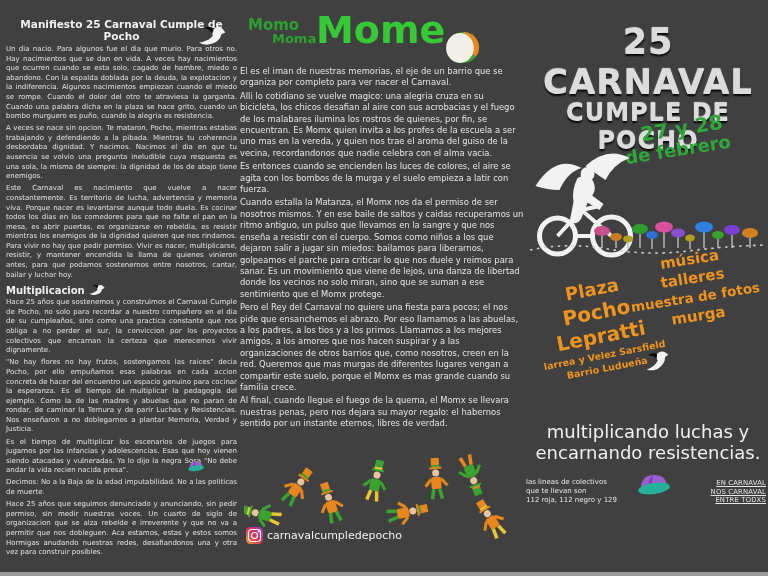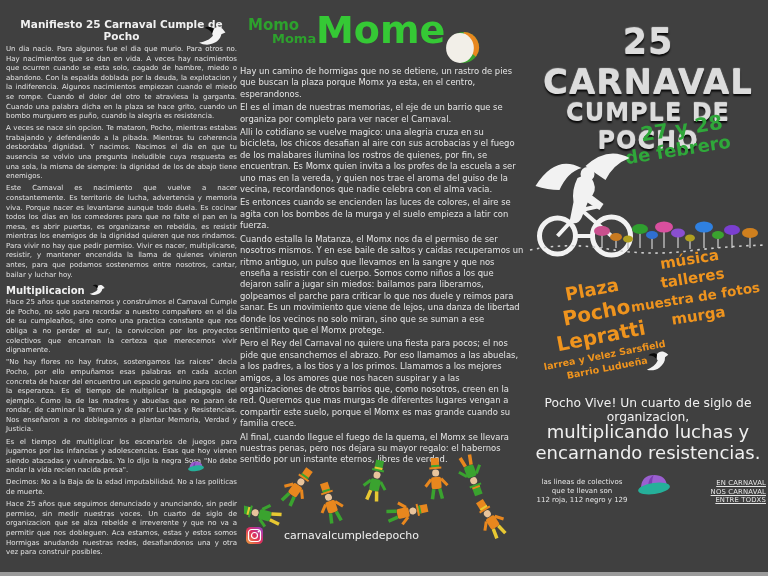--- a/index.html
+++ b/index.html
@@ -13,21 +13,21 @@
   .corner-dove{position:absolute;left:198px;top:24px;}
   .cap-left{position:absolute;left:186px;top:459px;}
   
   .m-momo{position:absolute;left:248px;top:16px;font-size:15px;font-weight:bold;color:#2da12d;}
   .m-moma{position:absolute;left:272px;top:31px;font-size:13px;font-weight:bold;color:#2da12d;}
   .m-mome{position:absolute;left:316px;top:8px;font-size:38px;font-weight:bold;color:#35c935;}
   .drum{position:absolute;left:443px;top:30px;}
   .col-mid{position:absolute;left:240px;top:66px;width:284px;}
   .m-p{font-size:8.4px;line-height:11.4px;margin:0 0 2px;color:#e6e6e6;}
   .dancers{position:absolute;left:244px;top:452px;}
-  .ig-row{position:absolute;left:246px;top:527px;display:flex;align-items:center;gap:21px;}
+  .ig-row{position:absolute;left:246px;top:527px;display:flex;align-items:center;gap:4px;}
   .ig-handle{font-size:11px;color:#f0f0f0;}
   
   .r-title{position:absolute;left:528px;top:22px;width:240px;text-align:center;
            color:#dcdcdc;font-weight:800;letter-spacing:1px;
            text-shadow:0 -1px 1px rgba(255,255,255,.85),0 2px 2px rgba(0,0,0,.9);}
   .r-title .num{font-size:35px;}
   .r-title .word{font-size:34px;}
   .r-title .line2{font-size:24px;margin-top:-3px;}
   .r-date{position:absolute;left:608px;top:116px;width:150px;transform:rotate(-9deg);
           color:#2fa83a;font-weight:bold;text-align:center;}
@@ -40,21 +40,21 @@
   .r-acts div{font-size:15px;line-height:19px;}
   .r-acts .long{font-size:13.5px;}
   .r-venue{position:absolute;left:528px;top:278px;width:142px;transform:rotate(-11deg);
            color:#ef941e;font-weight:bold;text-align:center;}
   .r-venue .v1{font-size:18px;}
   .r-venue .v2{font-size:20px;margin-top:1px;}
   .r-venue .v3,.r-venue .v4{font-size:9.5px;margin-top:2px;}
   .dove-right{position:absolute;left:644px;top:350px;transform:rotate(-14deg);}
   .r-slogan1{position:absolute;left:528px;top:396px;width:240px;text-align:center;font-size:12.3px;color:#f0f0f0;}
   .r-slogan2{position:absolute;left:528px;top:421px;width:240px;text-align:center;font-size:18px;color:#f0f0f0;}
-  .r-buses{position:absolute;left:526px;top:478px;width:112px;text-align:center;font-size:7px;line-height:9px;color:#e6e6e6;}
+  .r-buses{position:absolute;left:526px;top:478px;width:112px;font-size:7px;line-height:9px;color:#e6e6e6;}
   .cap-right{position:absolute;left:634px;top:470px;}
   .r-care{position:absolute;left:682px;top:479px;width:84px;text-align:right;font-size:6.8px;line-height:8.6px;color:#e6e6e6;letter-spacing:.2px;text-decoration:underline;}
   .r-footer{position:absolute;left:528px;top:542px;width:240px;text-align:center;font-size:10.3px;color:#f0f0f0;}
   .bottom-edge{position:absolute;left:0;bottom:0;width:768px;height:4px;background:#9a9a9a;}
 </style>
 </head>
 <body>
 
 <div class="stage">
 
@@ -92,21 +92,20 @@
   <span class="m-moma">Moma</span>
   <span class="m-mome">Mome</span>
 
   <svg class="drum" width="37" height="37" viewBox="0 0 36 36">
     <circle cx="20" cy="17" r="15" fill="#3aa32f"></circle>
     <path d="M20 2 a15 15 0 0 1 12 24 l-7-6 z" fill="#e8871e"></path>
     <ellipse cx="16.5" cy="17.5" rx="13.5" ry="14.5" fill="#f2efe8"></ellipse>
   </svg>
 
   <div class="col-mid">
-    <p class="m-p">Hay un camino de hormigas que no se detiene, un rastro de pies que buscan la plaza porque Momx ya esta, en el centro, esperandonos.</p>
     <p class="m-p">El es el iman de nuestras memorias, el eje de un barrio que se organiza por completo para ver nacer el Carnaval.</p>
     <p class="m-p">Alli lo cotidiano se vuelve magico: una alegria cruza en su bicicleta, los chicos desafian al aire con sus acrobacias y el fuego de los malabares ilumina los rostros de quienes, por fin, se encuentran. Es Momx quien invita a los profes de la escuela a ser uno mas en la vereda, y quien nos trae el aroma del guiso de la vecina, recordandonos que nadie celebra con el alma vacia.</p>
     <p class="m-p">Es entonces cuando se encienden las luces de colores, el aire se agita con los bombos de la murga y el suelo empieza a latir con fuerza.</p>
     <p class="m-p">Cuando estalla la Matanza, el Momx nos da el permiso de ser nosotros mismos. Y en ese baile de saltos y caidas recuperamos un ritmo antiguo, un pulso que llevamos en la sangre y que nos enseña a resistir con el cuerpo. Somos como niños a los que dejaron salir a jugar sin miedos: bailamos para liberarnos, golpeamos el parche para criticar lo que nos duele y reimos para sanar. Es un movimiento que viene de lejos, una danza de libertad donde los vecinos no solo miran, sino que se suman a ese sentimiento que el Momx protege.</p>
     <p class="m-p">Pero el Rey del Carnaval no quiere una fiesta para pocos; el nos pide que ensanchemos el abrazo. Por eso llamamos a las abuelas, a los padres, a los tios y a los primos. Llamamos a los mejores amigos, a los amores que nos hacen suspirar y a las organizaciones de otros barrios que, como nosotros, creen en la red. Queremos que mas murgas de diferentes lugares vengan a compartir este suelo, porque el Momx es mas grande cuando su familia crece.</p>
     <p class="m-p">Al final, cuando llegue el fuego de la quema, el Momx se llevara nuestras penas, pero nos dejara su mayor regalo: el habernos sentido por un instante eternos, libres de verdad.</p>
   </div>
 
   <svg class="dancers" width="285" height="92" viewBox="0 0 285 92">
     <defs>
@@ -219,21 +218,20 @@
     <div class="v2">Pocho Lepratti</div>
     <div class="v3">larrea y Velez Sarsfield</div>
     <div class="v4">Barrio Ludueña</div>
   </div>
 
   <svg class="dove-right" width="26" height="22" viewBox="0 0 24 20">
     <path fill="#f2f2f2" d="M22 5c-2-3-6-3.6-8.4-1.2-1.6 1.6-1.9 4-.8 5.9-2.6 3.2-7 5.3-11.8 5.8 3.2 2.1 7.8 2.6 11.6 1C16.8 14.7 19.4 12 20 8.4L23.5 7 22 5z"></path>
     <path fill="#0a0a0a" d="M13.5 4.2C11.8 1.8 8 1.4 5.6 3.2c2.8.5 5.2 2.2 6.4 4.8z"></path>
   </svg>
 
-  <div class="r-slogan1">Pocho Vive! Un cuarto de siglo de organizacion,</div>
   <div class="r-slogan2">multiplicando luchas y encarnando resistencias.</div>
 
   <div class="r-buses">
     <div>las lineas de colectivos</div>
     <div>que te llevan son</div>
     <div>112 roja, 112 negro y 129</div>
   </div>
 
   <svg class="cap-right" width="40" height="28" viewBox="0 0 40 26">
     <path fill="#9a5fd0" d="M7 16 Q8 4 20 4 Q32 4 33 15 Z"></path>

